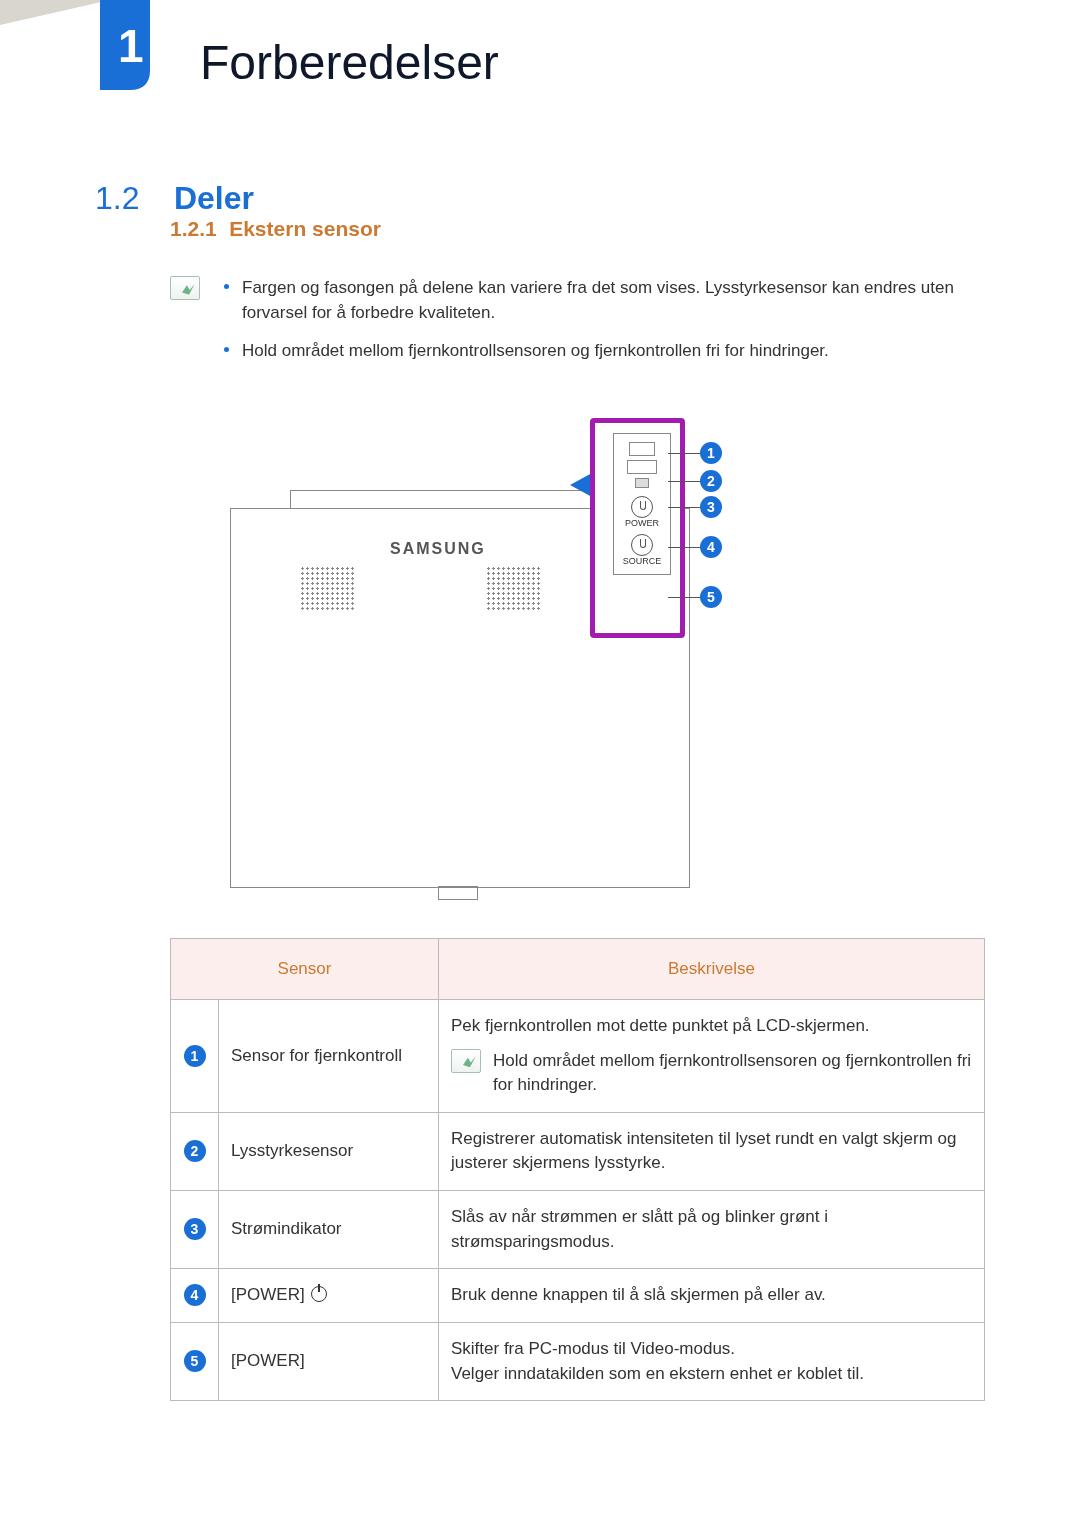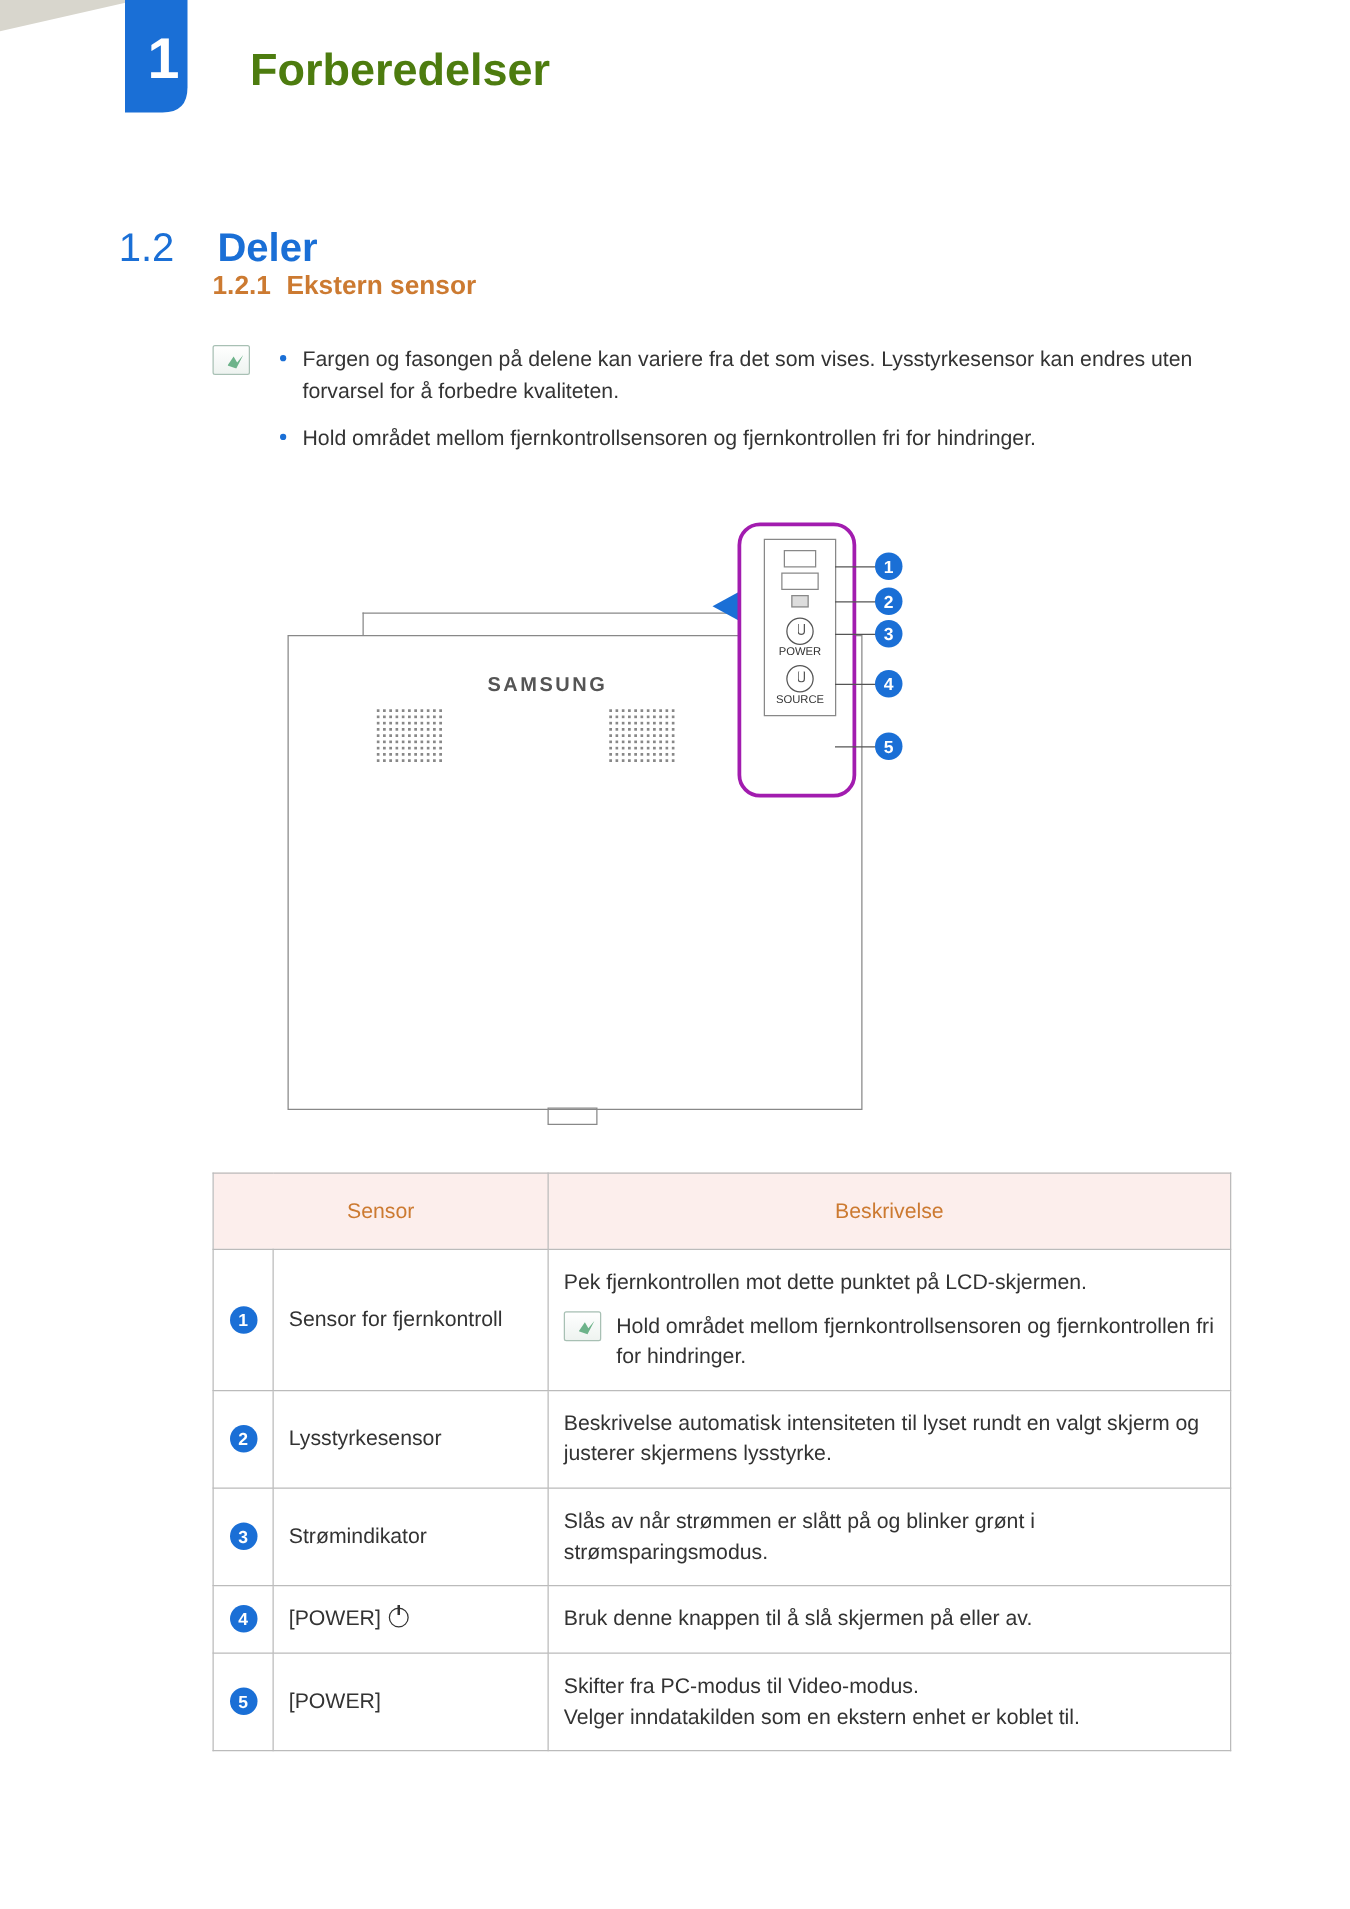--- a/index.html
+++ b/index.html
@@ -33,23 +33,23 @@
   }
   .chapter-badge {
     position: absolute;
     top: 0; left: 100px;
     width: 80px; height: 100px;
   }
   .chapter-badge svg { display:block; }
   .chapter-title {
     position: absolute;
     top: 35px; left: 200px;
-    font-size: 36px;
-    font-weight: bold;
-    color: #4d7c0f;
+    font-size: 48px;
+    font-weight: normal;
+    color: #0f172a;
   }
 
   .content {
     position: absolute;
     top: 180px;
     left: 95px;
     right: 95px;
   }
 
   .sec-num {
@@ -154,22 +154,22 @@
       radial-gradient(#888 1.2px, transparent 1.2px);
     background-size: 5px 5px;
   }
   .dot-left { left:110px; top:148px; }
   .dot-right { left:296px; top:148px; }
 
   .sensor-box {
     position:absolute;
     left:400px; top:0;
     width:95px; height:220px;
-    border:3px solid #a21caf;
-    border-radius:18px;
+    border:5px solid #a21caf;
+    border-radius:4px;
     background:#fff;
   }
   .sensor-pointer {
     position:absolute;
     left:380px; top:55px;
     width:0;height:0;
     border-top:12px solid transparent;
     border-bottom:12px solid transparent;
     border-right:22px solid #1a6fd6;
   }
@@ -365,21 +365,21 @@
             <div>Pek fjernkontrollen mot dette punktet på LCD-skjermen.</div>
             <div class="desc-note">
               <div class="note-icon-box"></div>
               <div>Hold området mellom fjernkontrollsensoren og fjernkontrollen fri for hindringer.</div>
             </div>
           </td>
         </tr>
         <tr>
           <td class="col-num"><span class="num-circle">2</span></td>
           <td class="col-sensor">Lysstyrkesensor</td>
-          <td>Beskrivelse automatisk intensiteten til lyset rundt en valgt skjerm og justerer skjermens lysstyrke.</td>
+          <td>Registrerer automatisk intensiteten til lyset rundt en valgt skjerm og justerer skjermens lysstyrke.</td>
         </tr>
         <tr>
           <td class="col-num"><span class="num-circle">3</span></td>
           <td class="col-sensor">Strømindikator</td>
           <td>Slås av når strømmen er slått på og blinker grønt i strømsparingsmodus.</td>
         </tr>
         <tr>
           <td class="col-num"><span class="num-circle">4</span></td>
           <td class="col-sensor"><span>[POWER]</span> <span class="power-icon"></span></td>
           <td>Bruk denne knappen til å slå skjermen på eller av.</td>

